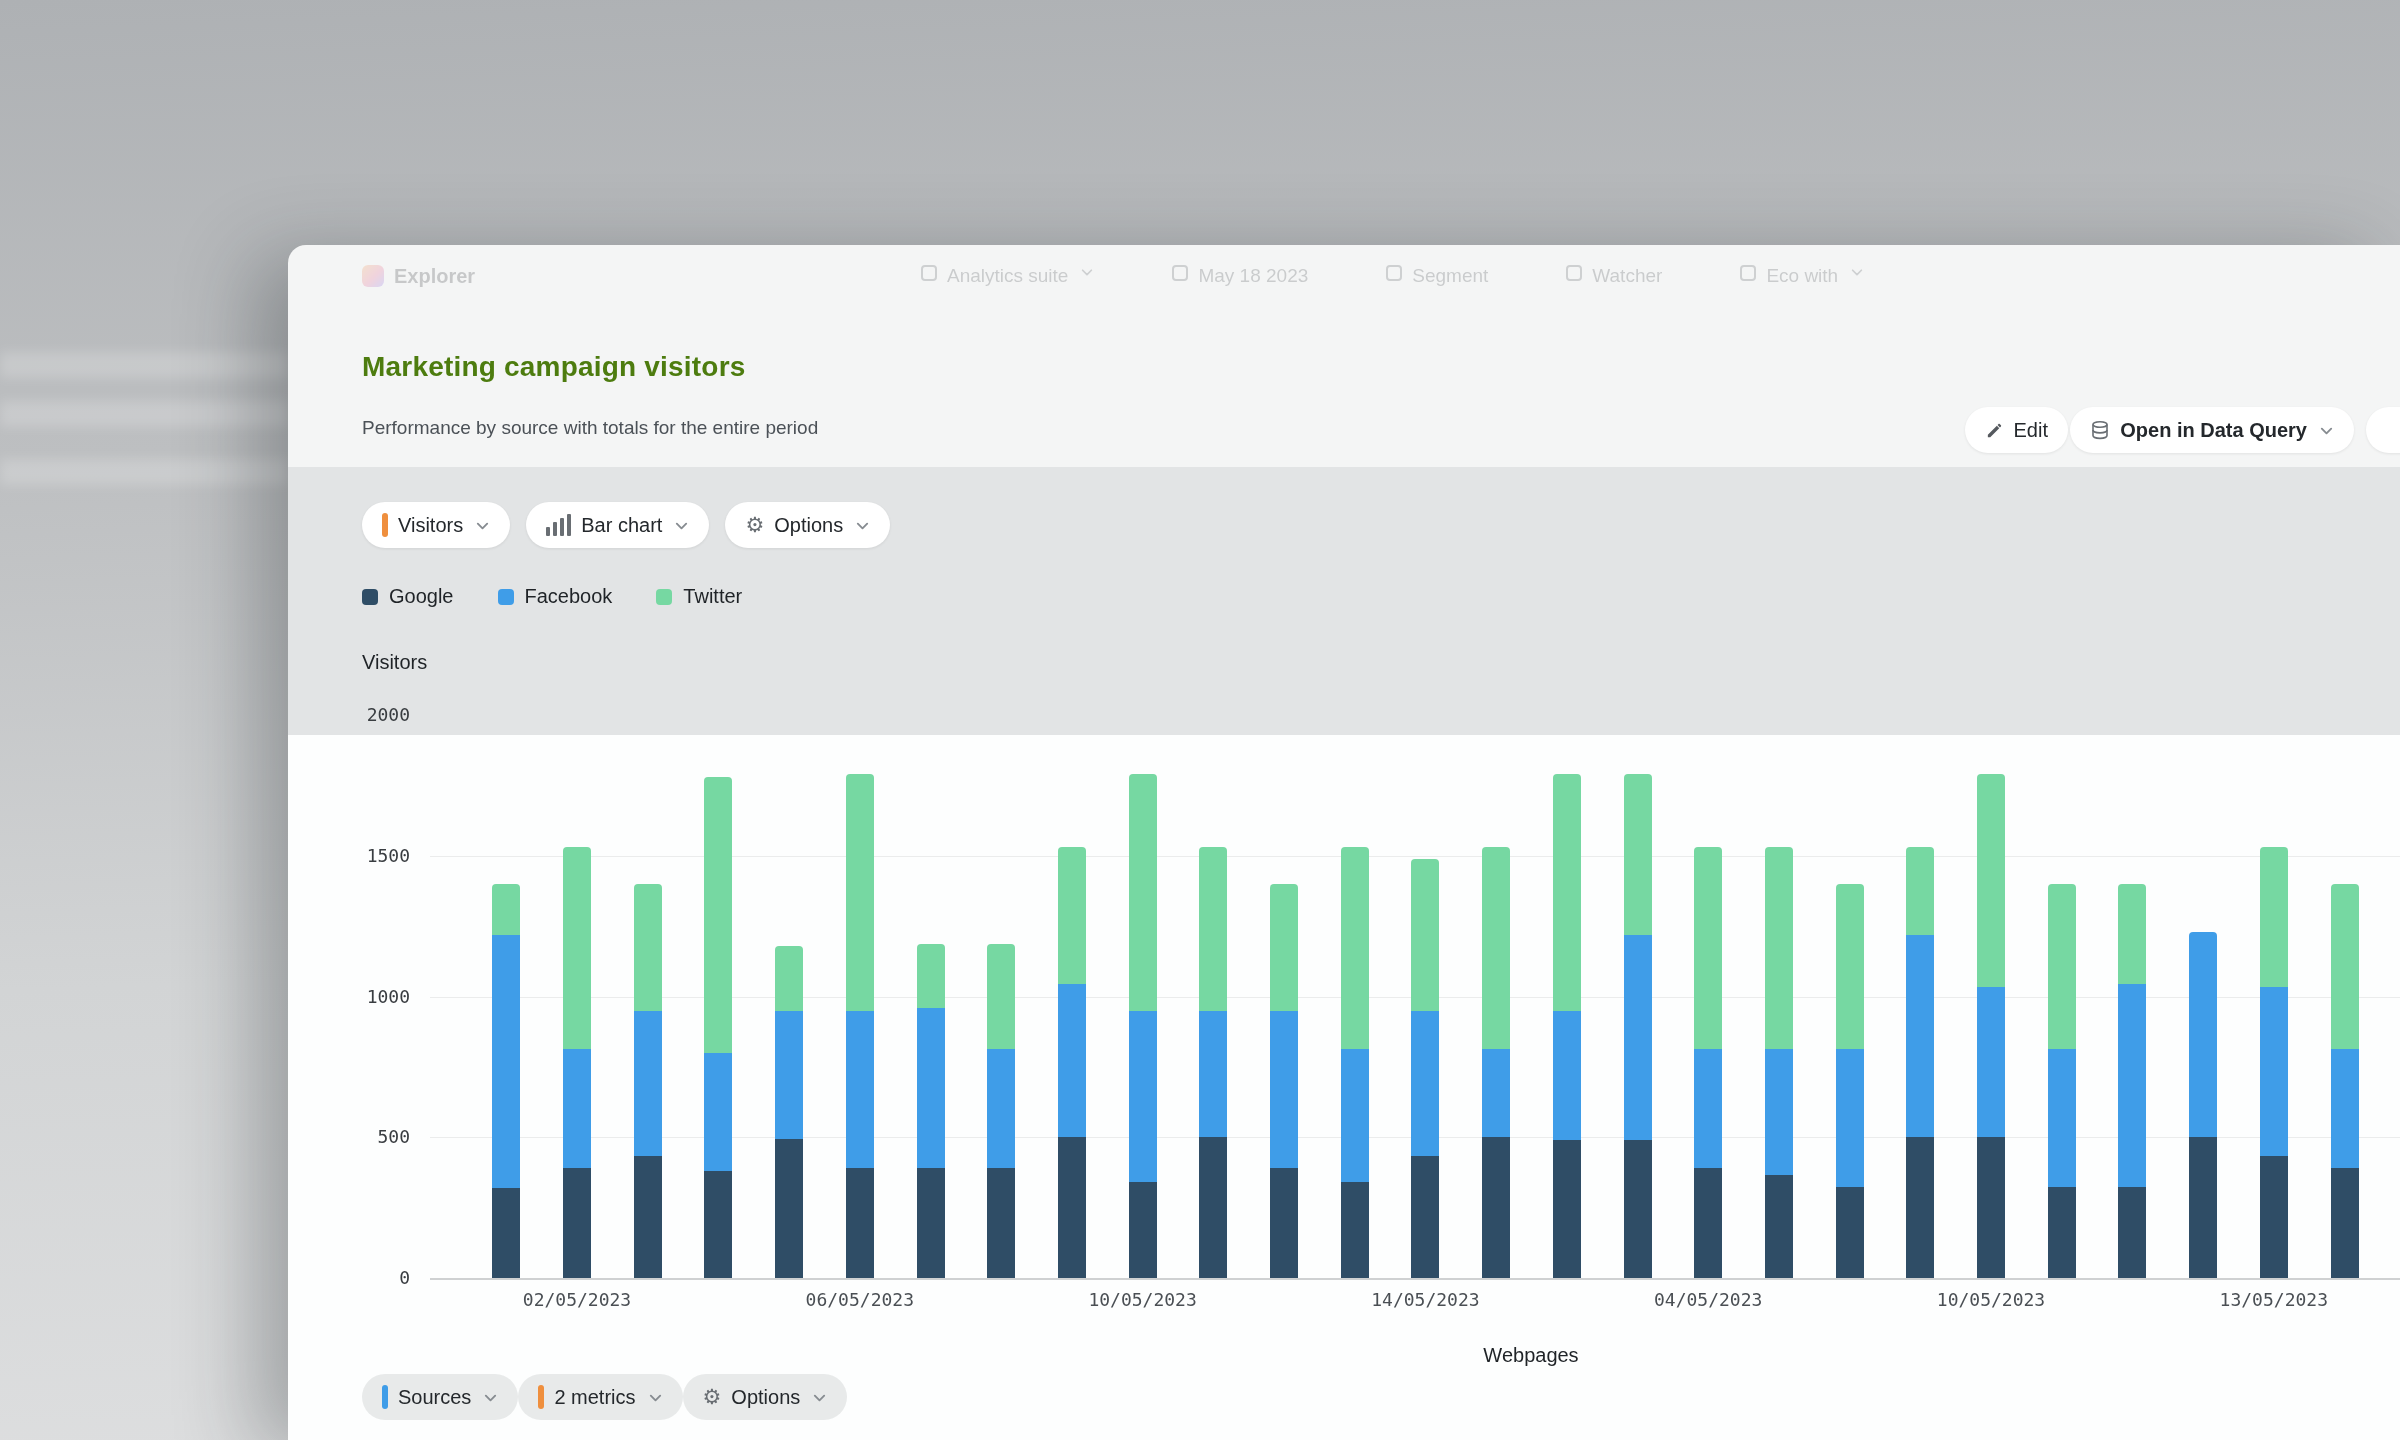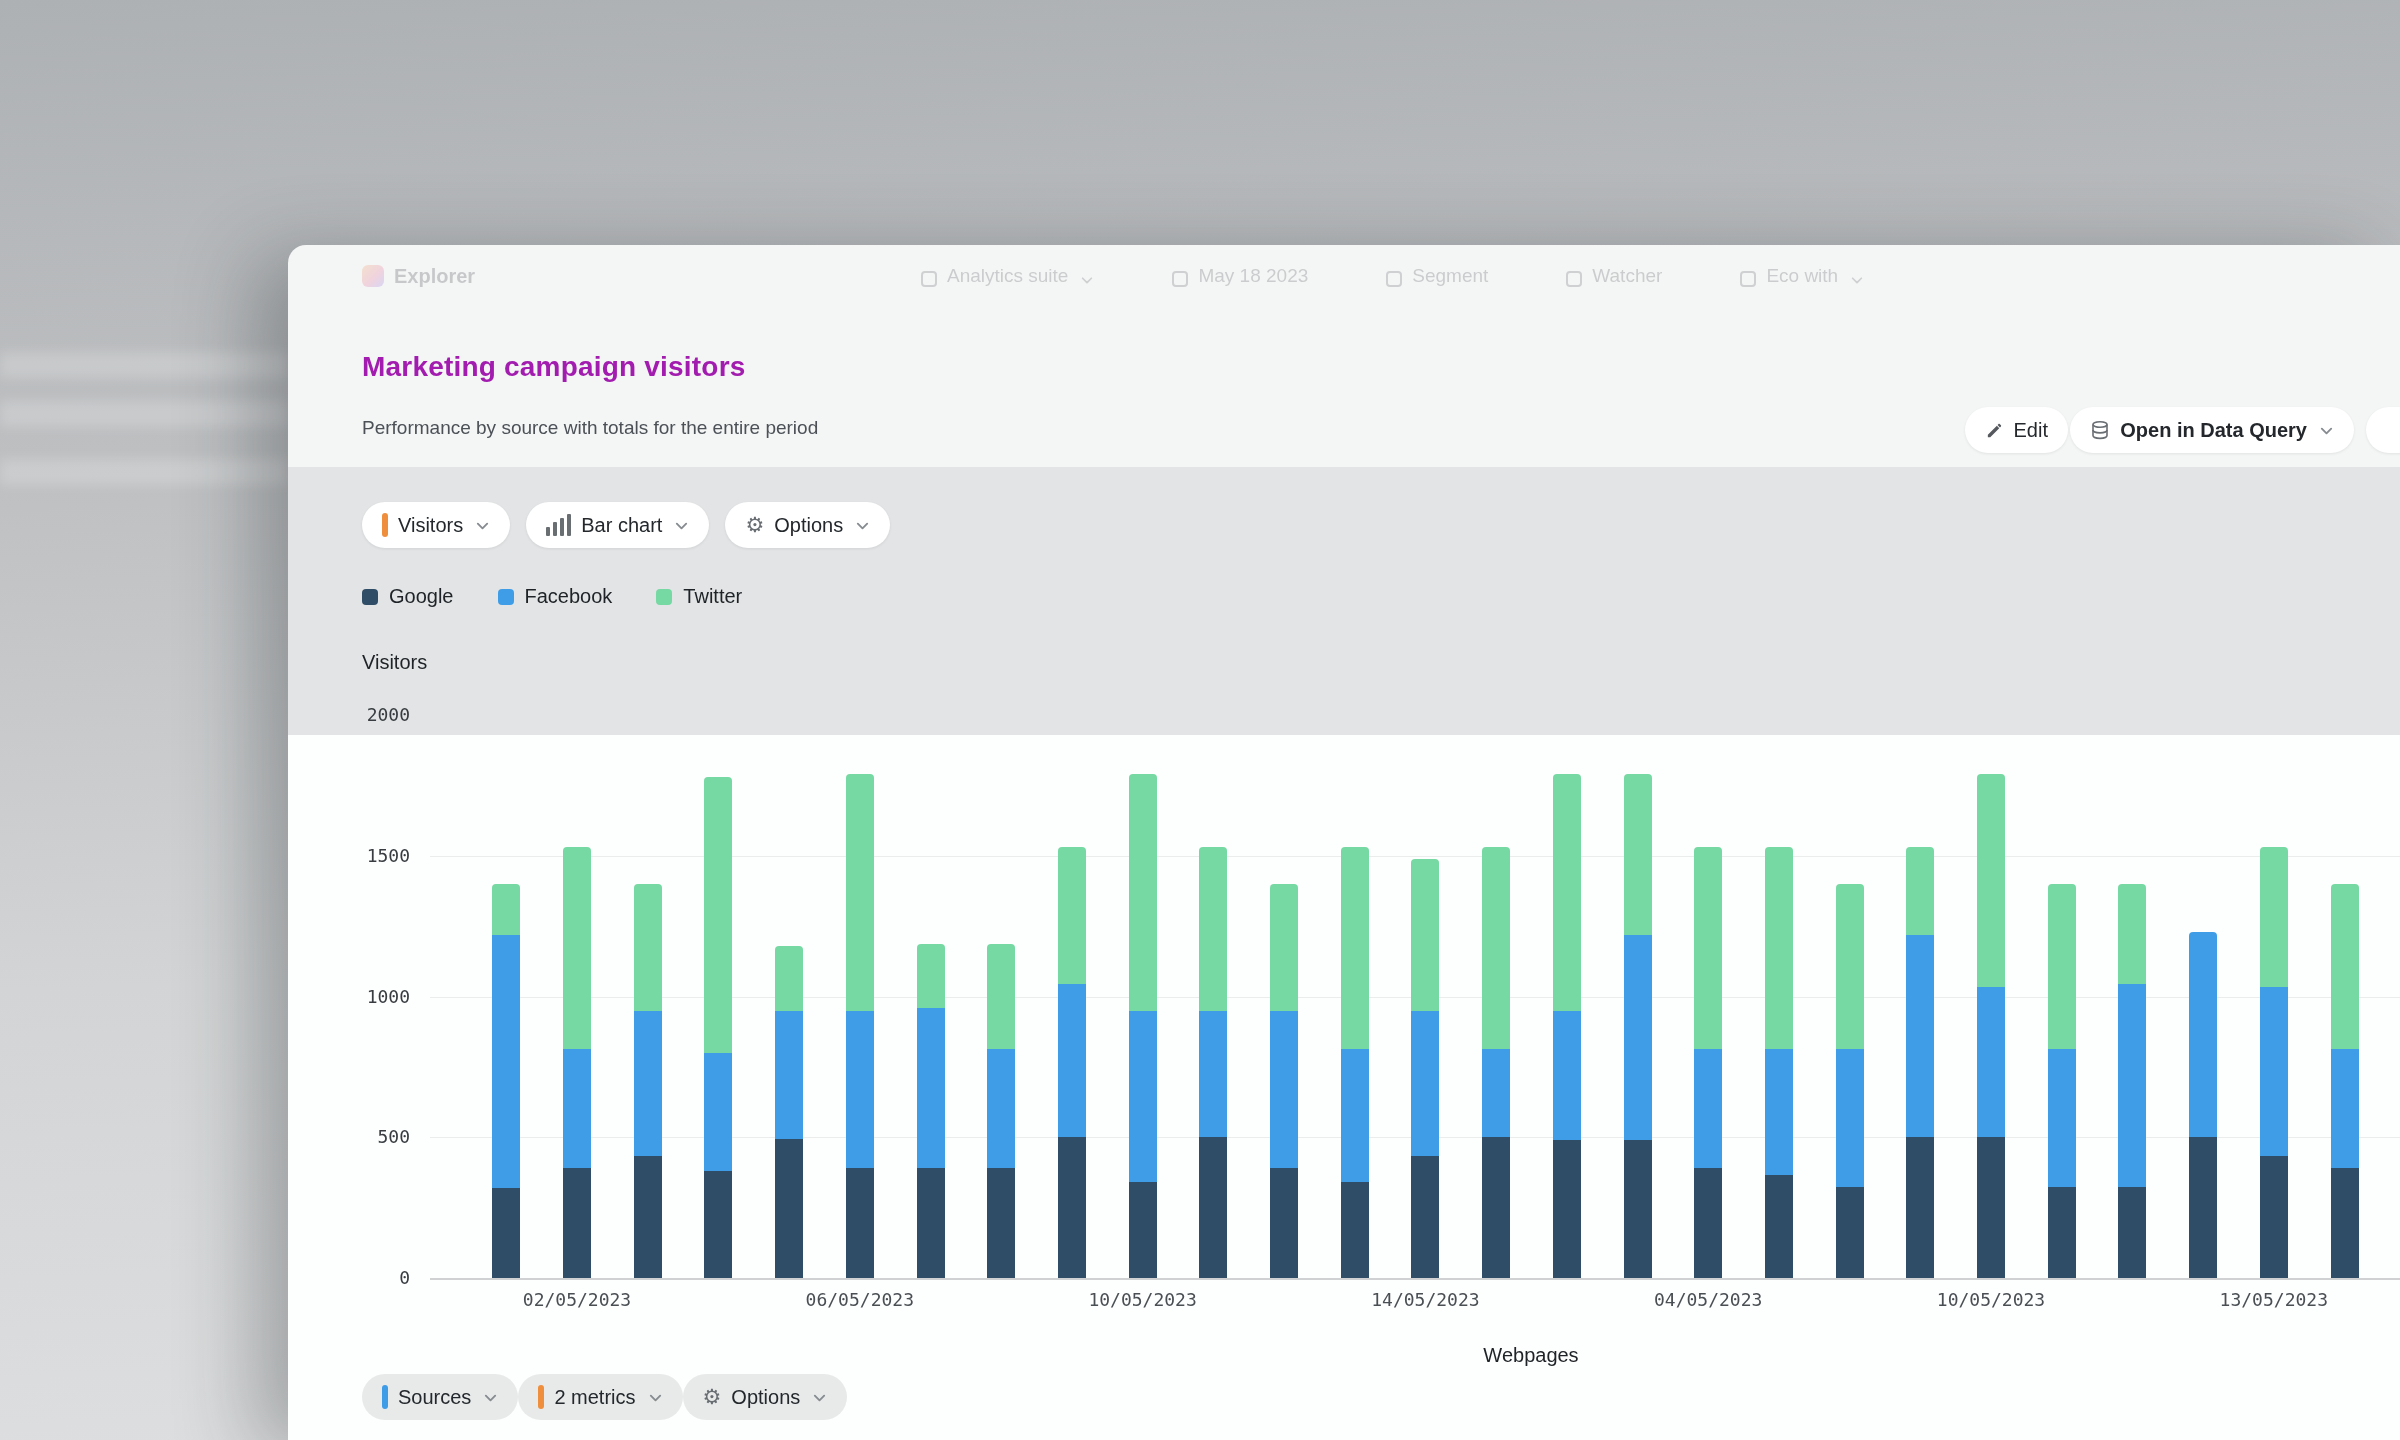--- a/index.html
+++ b/index.html
@@ -11,24 +11,24 @@
   .window { position:absolute; left:288px; top:245px; width:2112px; height:1195px; background:#f4f5f5;
             border-radius:18px 0 0 0; box-shadow:-34px 12px 80px rgba(28,32,38,.30); }
 
   
   .nav { position:absolute; top:0; left:0; right:0; height:62px; display:flex; align-items:center;
          padding:0 90px 0 74px; opacity:.22; filter:blur(.7px); }
   .brand { display:flex; align-items:center; gap:10px; }
   .brand-mark { width:22px; height:22px; border-radius:6px; background:linear-gradient(135deg,#f39a4a,#e45f8a 55%,#7a6cf0); }
   .brand-name { font-size:20px; font-weight:700; color:#2a2e33; }
   .nav-items { display:flex; gap:78px; margin:0 auto; align-items:center; }
-  .nav-item { display:flex; align-items:flex-end; gap:10px; font-size:19px; color:#383d42; }
+  .nav-item { display:flex; align-items:flex-start; gap:10px; font-size:19px; color:#383d42; }
   .nav-ico { width:16px; height:16px; border:2px solid #4a4f55; border-radius:4px; }
 
-  .page-title { position:absolute; left:74px; top:106px; font-size:28px; font-weight:600; color:#a21caf; letter-spacing:.2px; }
+  .page-title { position:absolute; left:74px; top:106px; font-size:28px; font-weight:600; color:#4d7c0f; letter-spacing:.2px; }
   .page-subtitle { position:absolute; left:74px; top:172px; font-size:19px; color:#4b5157; }
 
   .pill { display:flex; align-items:center; gap:10px; height:46px; padding:0 20px; border-radius:23px;
           font-size:20px; color:#24282c; cursor:pointer; white-space:nowrap; }
   .pill-white { background:#ffffff; box-shadow:0 1px 3px rgba(0,0,0,.08); }
   .pill-gray  { background:#e8eaea; }
 
   .btn-edit { position:absolute; top:162px; right:332px; }
   .btn-open { position:absolute; top:162px; right:46px;font-weight:bold; }
   .btn-cut  { position:absolute; top:162px; right:-56px; width:90px; height:46px; border-radius:23px;

